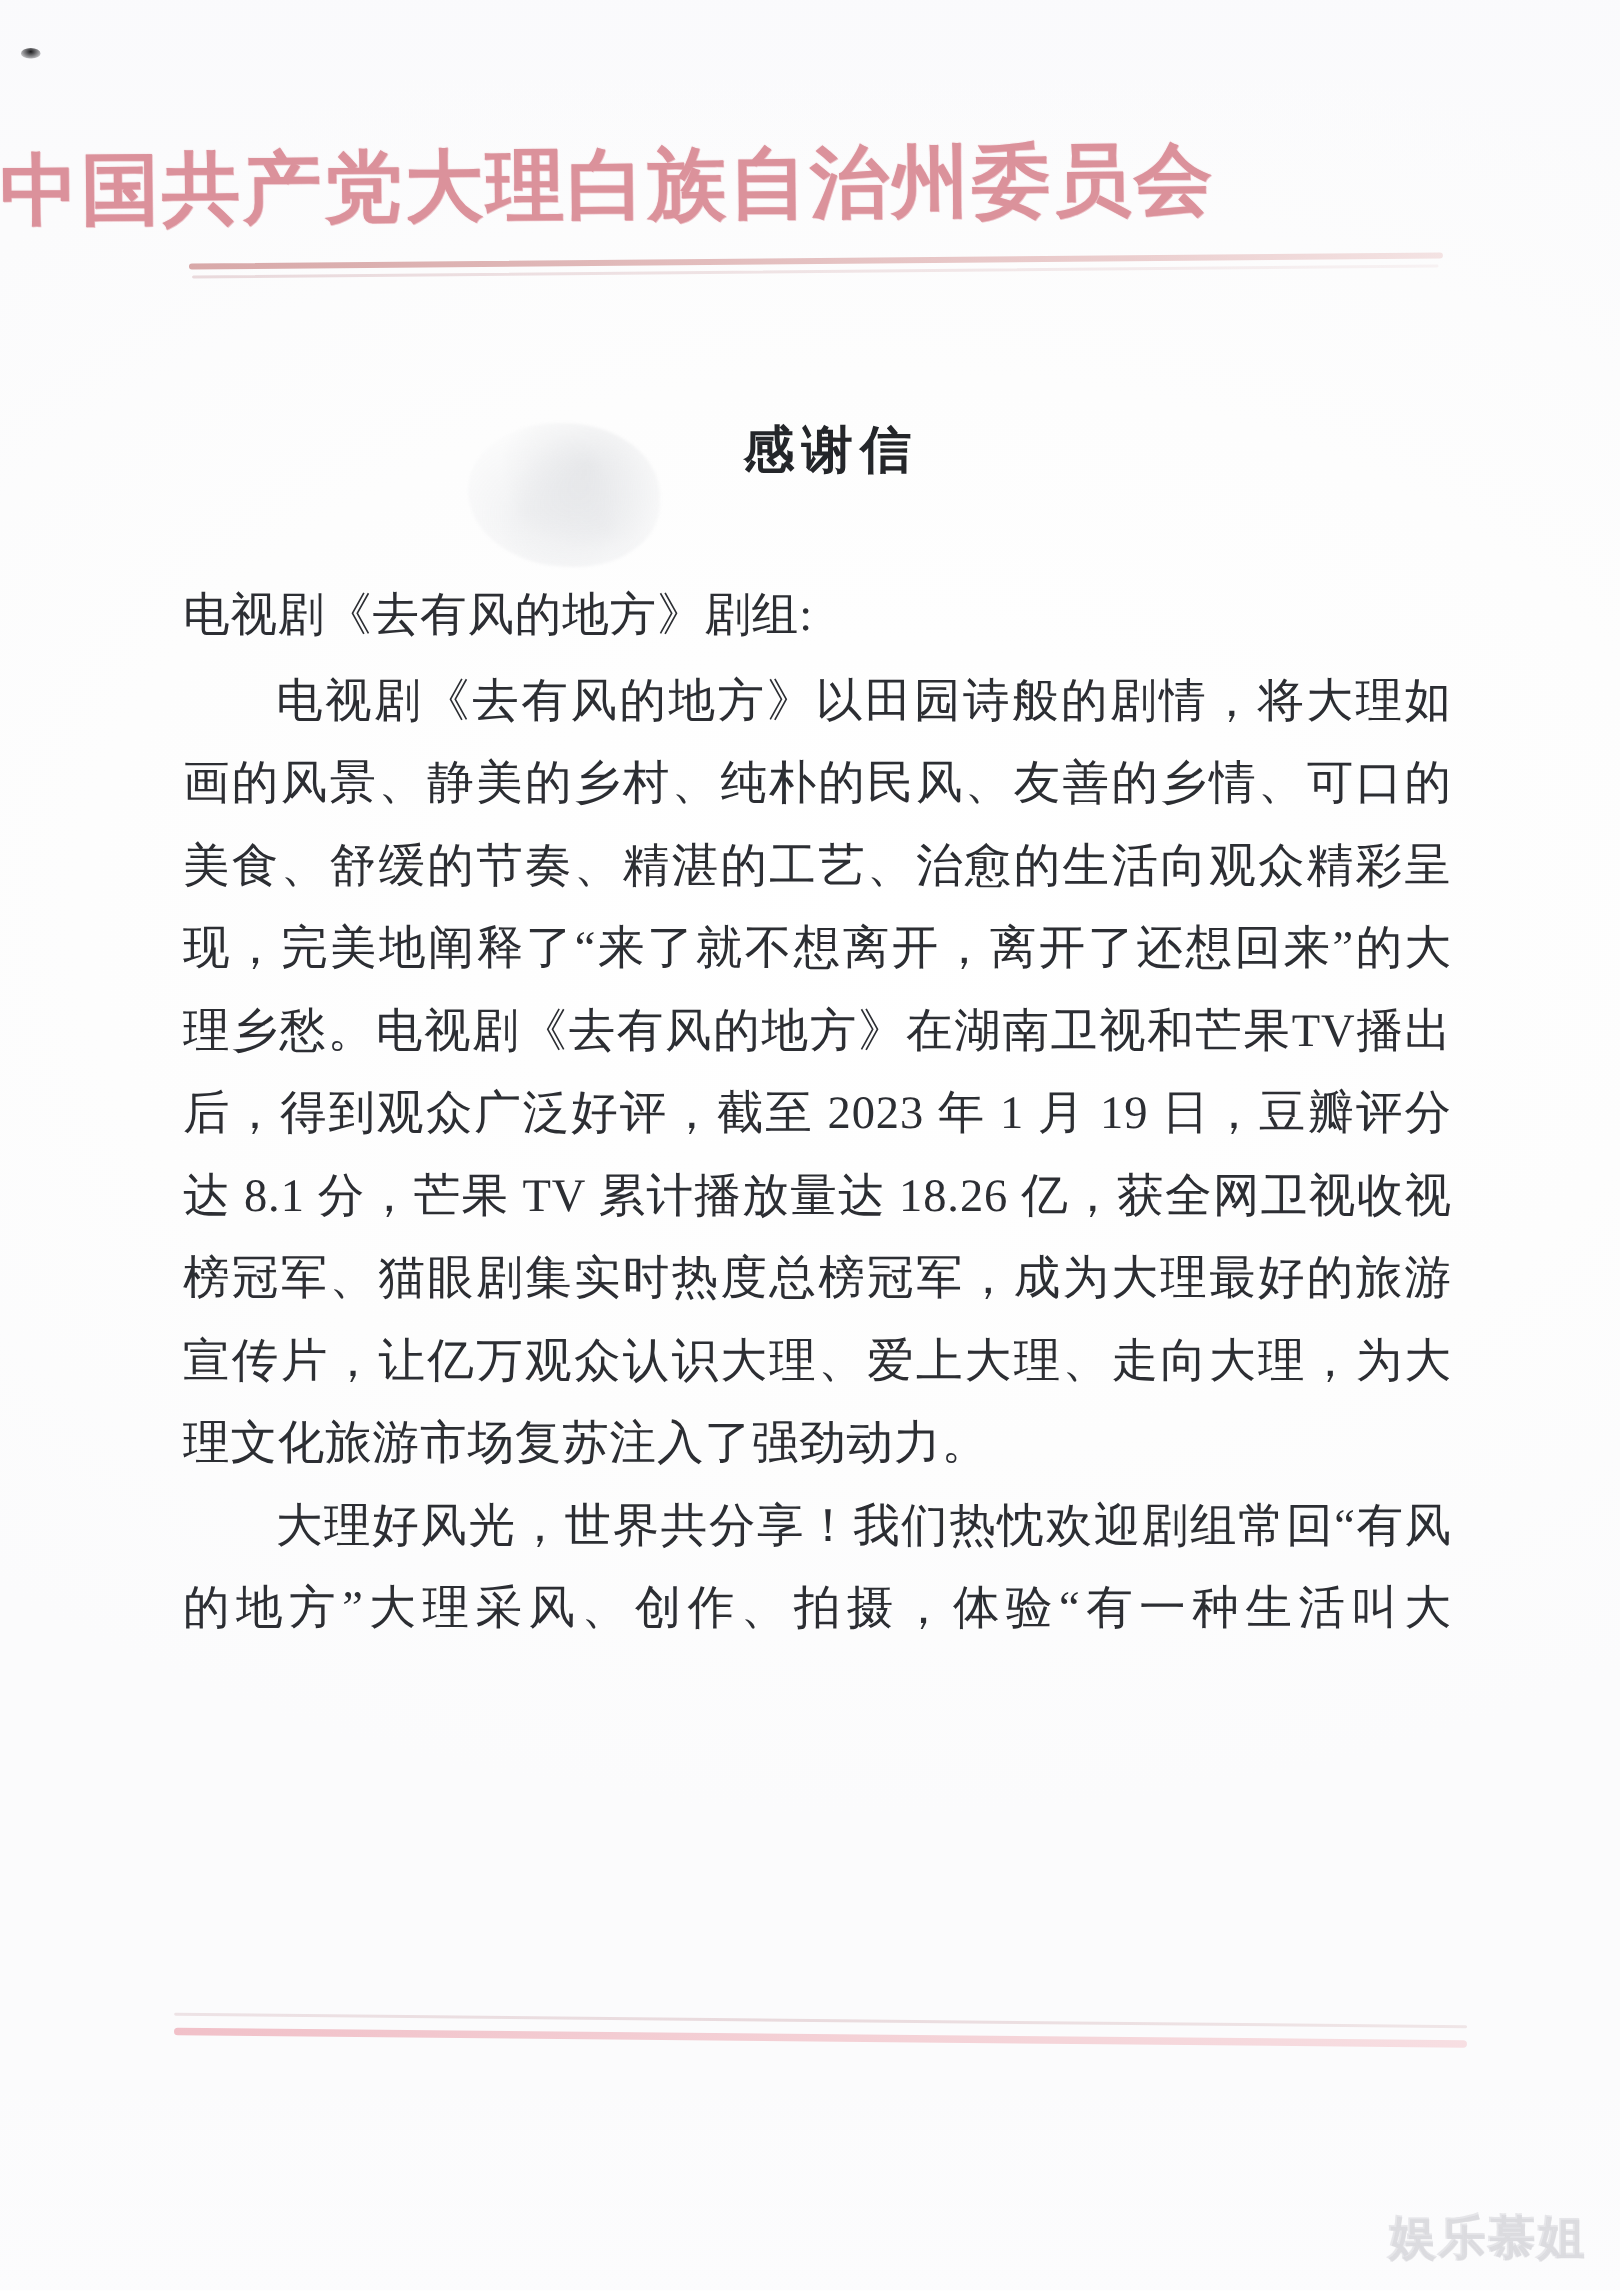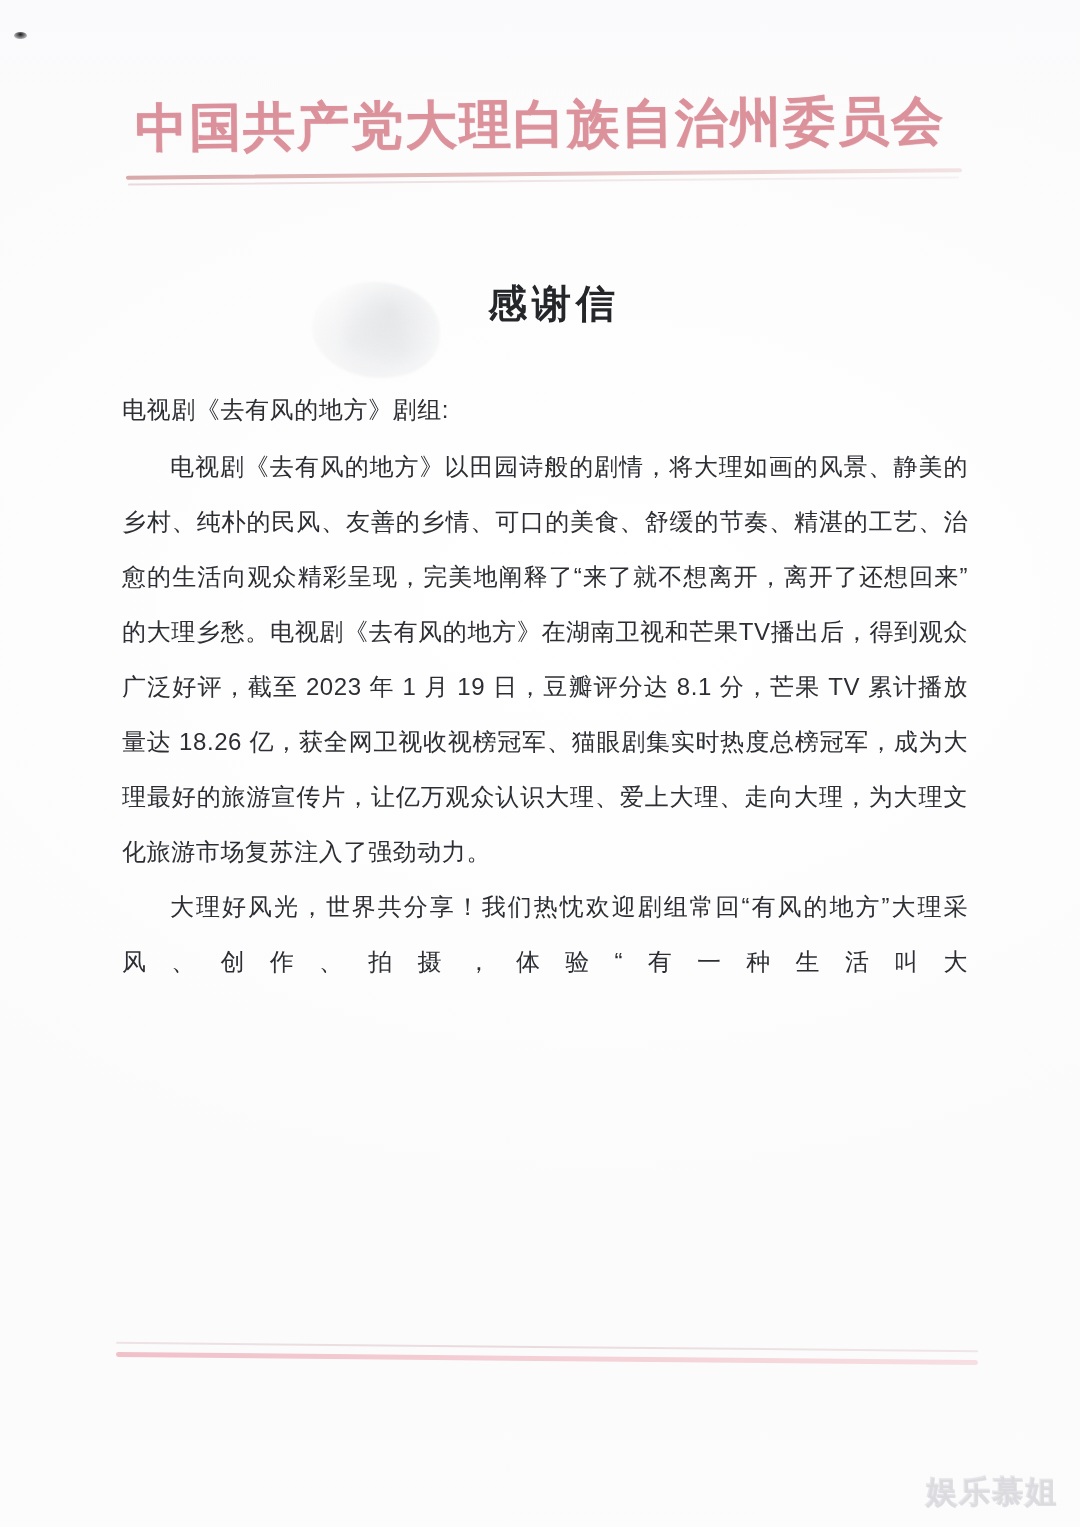--- a/index.html
+++ b/index.html
@@ -34,21 +34,21 @@
       linear-gradient(0deg, rgba(252,252,253,0.9) 0%, rgba(255,255,255,0) 10%);
     pointer-events: none;
   }
 
   
   #letterhead {
     position: absolute;
     left: 0;
     top: 96px;
     width: 1080px;
-    text-align: center;
+    text-align: left;
   }
 
   #letterhead-title {
     display: inline-block;
     font-family: "DejaVu Serif", "Liberation Serif", serif;
     font-weight: 700;
     font-size: 52px;
     letter-spacing: 2px;
     line-height: 1.08;
     color: #d98a94;
@@ -99,21 +99,21 @@
   #doc-title {
     position: absolute;
     left: 0;
     top: 277px;
     width: 1080px;
     text-align: center;
     padding-left: 28px;
     box-sizing: border-box;
     font-family: "DejaVu Serif", "Liberation Serif", serif;
     font-weight: 700;
-    font-size: 39px;
+    font-size: 34px;
     letter-spacing: 5px;
     color: #24262a;
   }
 
   
   #title-smudge {
     position: absolute;
     left: 312px;
     top: 282px;
     width: 128px;
@@ -139,22 +139,22 @@
     filter: blur(0.5px);
     pointer-events: none;
   }
 
   
   #body-text {
     position: absolute;
     left: 122px;
     top: 382px;
     width: 846px;
-    font-family: Liberation Sans, sans-serif;
-    font-size: 24px;
+    font-family: Liberation Serif, serif;
+    font-size: 31px;
     line-height: 55px;
     color: #2c2e33;
     letter-spacing: 0.6px;
     text-align: justify;
     text-justify: inter-character;
   }
 
   #body-text .salutation {
     margin: 0 0 2px 0;
     text-align: left;

